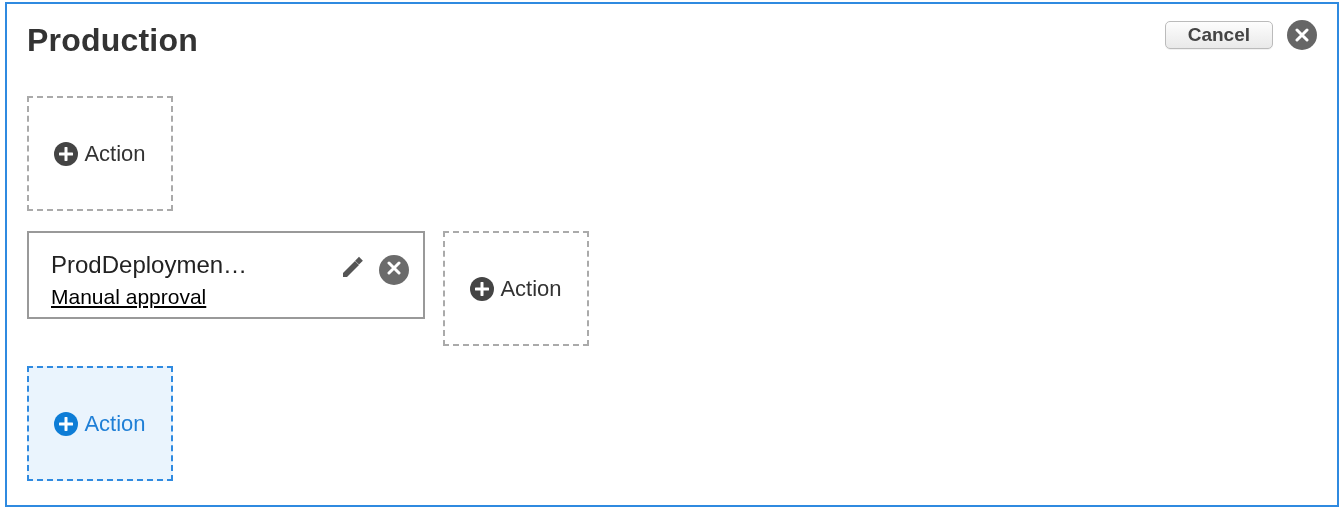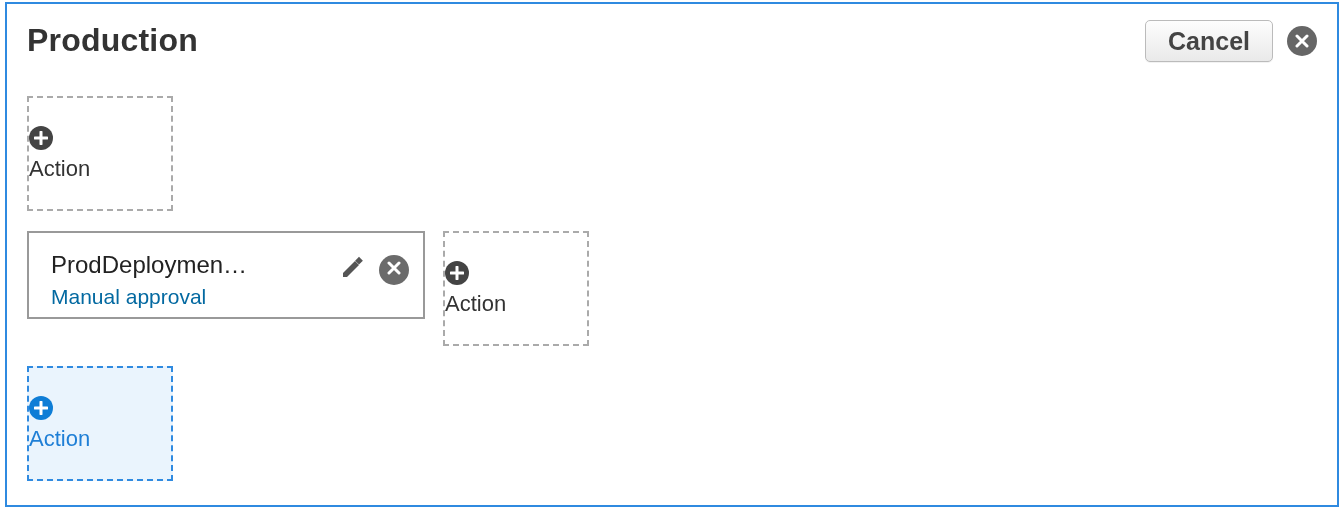--- a/index.html
+++ b/index.html
@@ -13,26 +13,26 @@
     background: #fff;
     padding: 18px 20px 20px 20px;
   }
 
   
   .header { position: relative; height: 60px; }
   .title { font-size: 32px; font-weight: 700; color: #333; letter-spacing: 0.2px; }
   .header-controls { position: absolute; right: 0; top: -2px; display: flex; align-items: center; gap: 14px; }
 
   .cancel-btn {
-    height: 42px;
+    height: 28px;
     padding: 0 22px;
     border: 1px solid #bbb;
     border-radius: 5px;
     background: linear-gradient(#fdfdfd, #e9e9e9);
-    font-size: 25px;
+    font-size: 19px;
     font-weight: 700;
     color: #444;
     cursor: pointer;
     box-shadow: 0 1px 0 rgba(0,0,0,0.05);
   }
 
   .close-circle {
     width: 30px; height: 30px; border-radius: 50%;
     background: #666;
     display: flex; align-items: center; justify-content: center;
@@ -41,22 +41,22 @@
   .close-circle svg { display: block; }
 
   
   .row { display: flex; align-items: stretch; gap: 18px; margin-top: 20px; }
   .row.first { margin-top: 14px; }
 
   
   .add-action {
     border: 2px dashed #aaa;
     width: 146px; height: 115px;
-    display: flex; flex-direction: column;
-    align-items: flex-start; justify-content: center;
+    display: flex; flex-direction: row;
+    align-items: center; justify-content: center;
     gap: 6px;
     cursor: pointer;
     background: #fff;
   }
   .add-action .plus-circle {
     width: 24px; height: 24px; border-radius: 50%;
     background: #444;
     display:flex; align-items:center; justify-content:center;
   }
   .add-action .plus-circle svg { display:block; }
@@ -76,22 +76,23 @@
     position: relative;
     padding: 18px 22px 0 22px;
     background: #fff;
   }
   .action-card .name {
     font-size: 24px; color: #222;
     white-space: nowrap; overflow: hidden; text-overflow: ellipsis;
     width: 250px;
   }
   .action-card .sub {
-    font-size: 21px; color: #0369a1; margin-top: 6px;
+    font-size: 21px; color: #000000; margin-top: 6px;
     cursor: pointer;
+    text-decoration: underline;
   }
   .card-icons { position: absolute; right: 14px; top: 22px; display: flex; align-items: center; gap: 14px; }
   .pencil { cursor: pointer; }
   .card-close {
     width: 30px; height: 30px; border-radius: 50%;
     background: #6b6b6b; display:flex; align-items:center; justify-content:center;
     cursor: pointer;
   }
 </style>
 </head>

